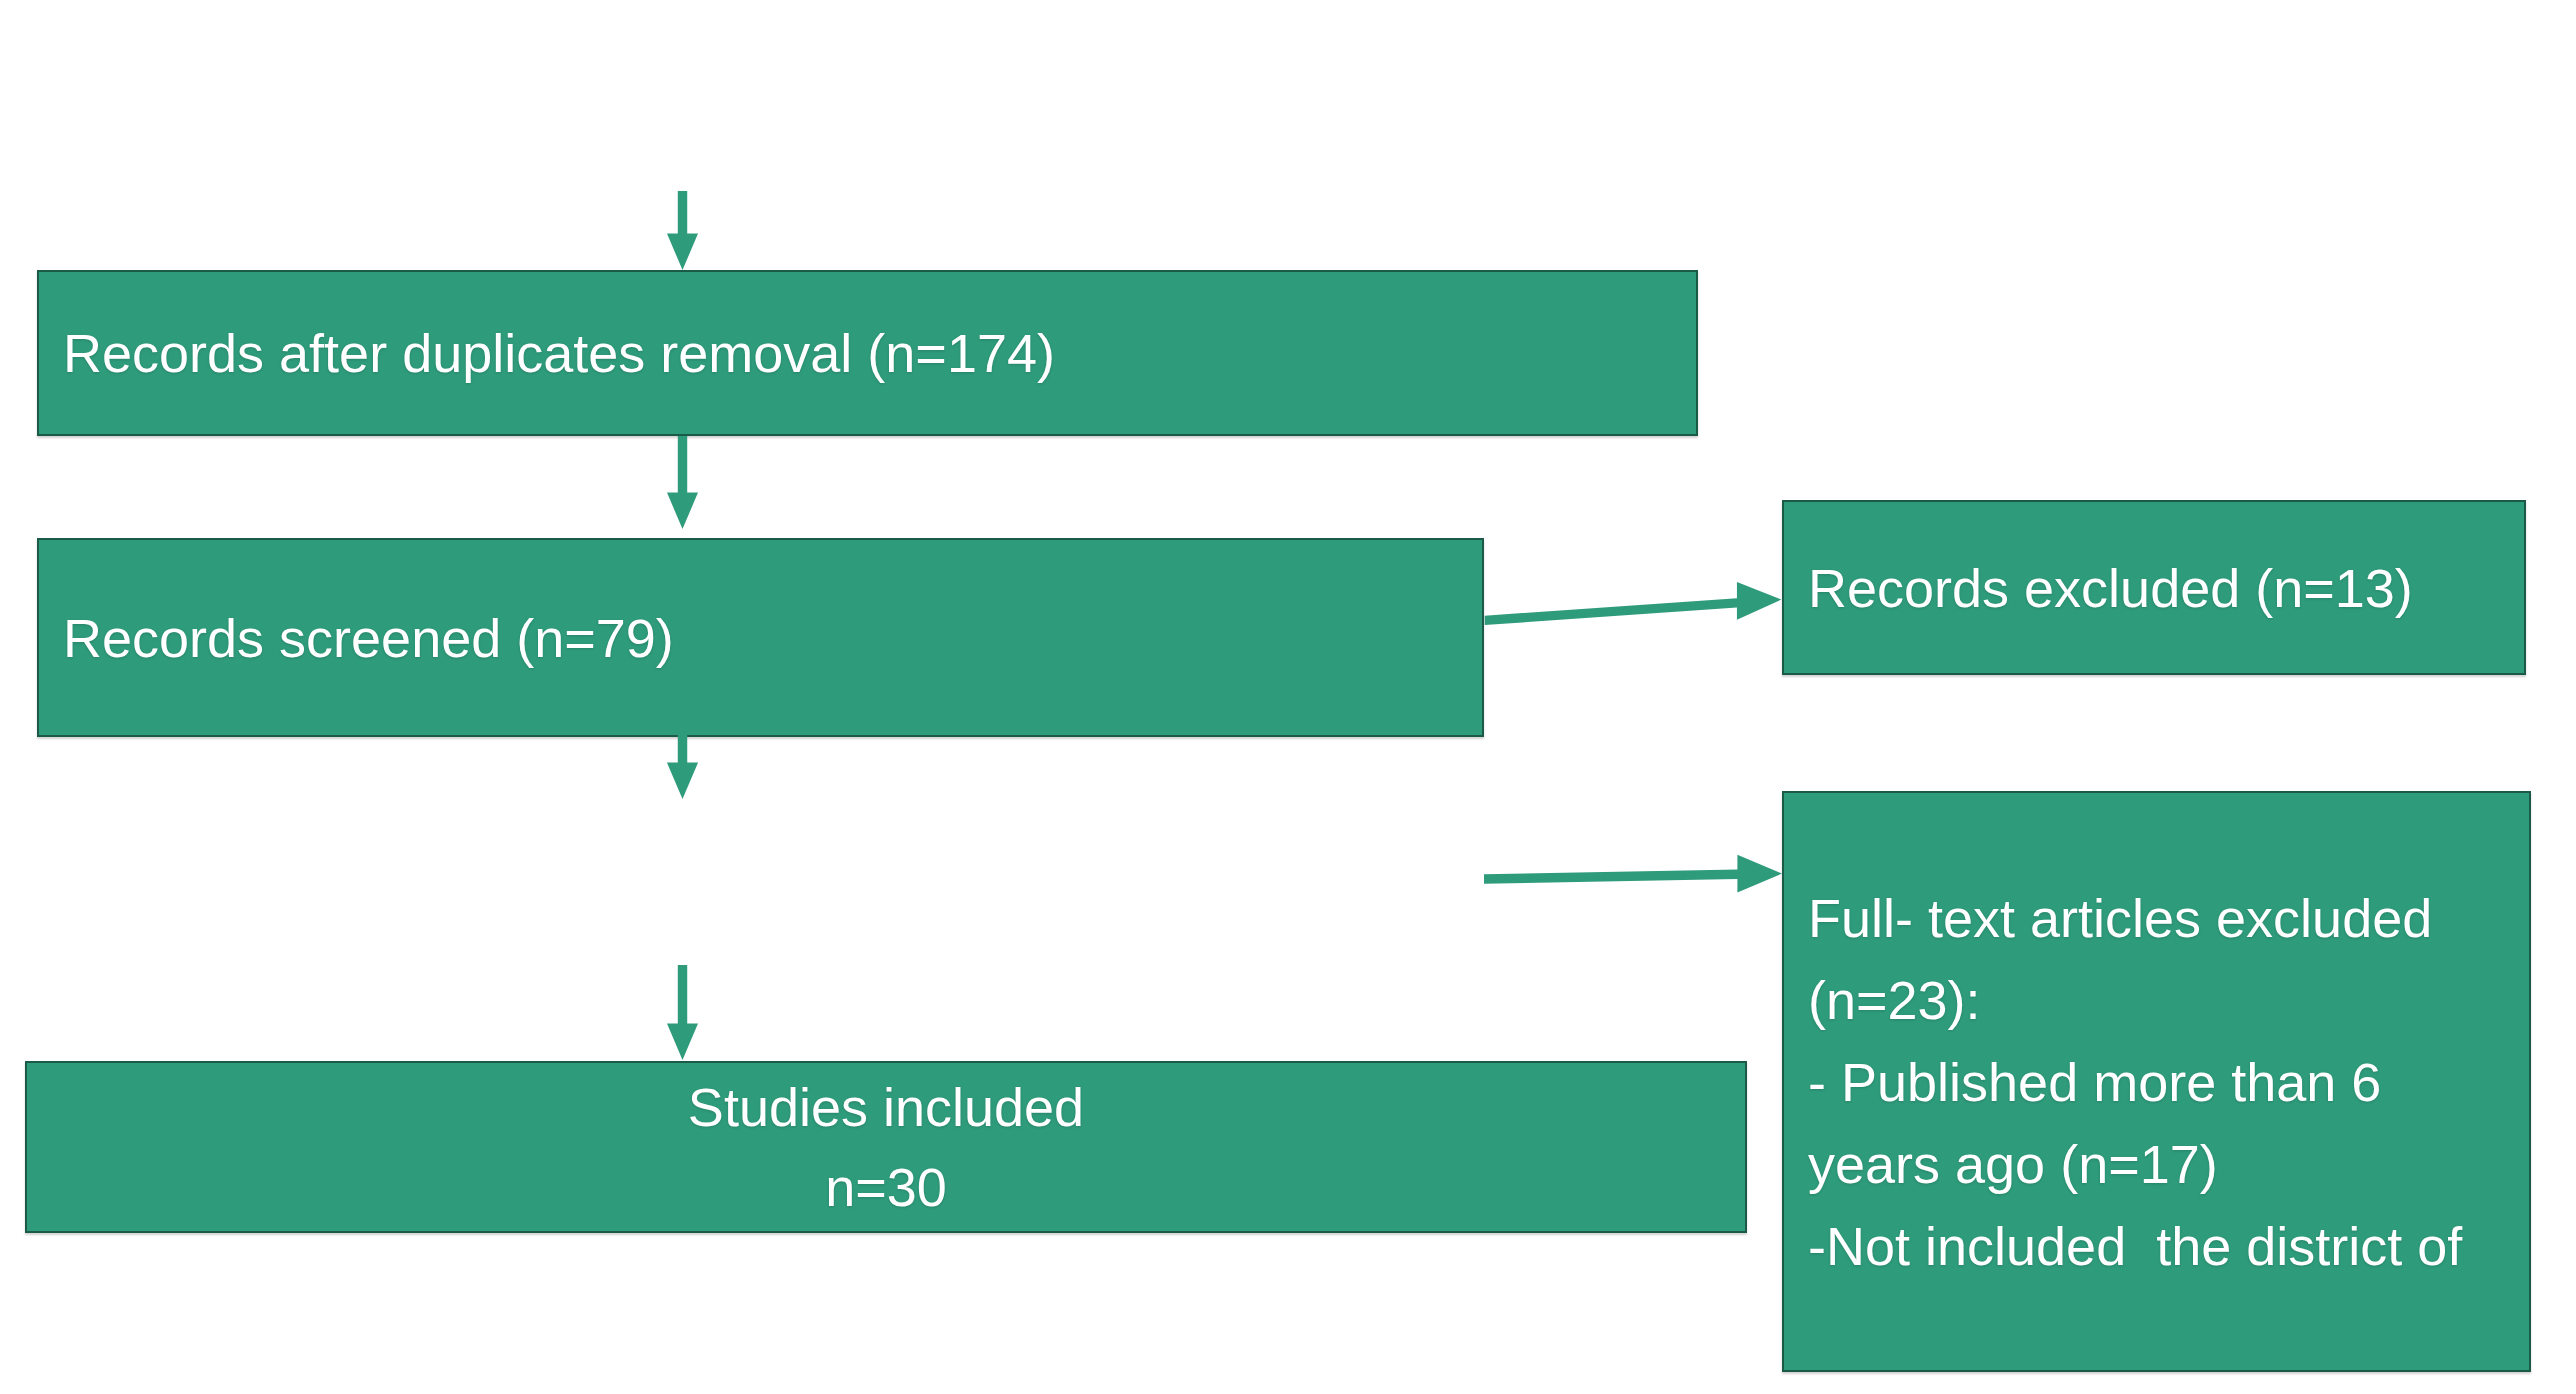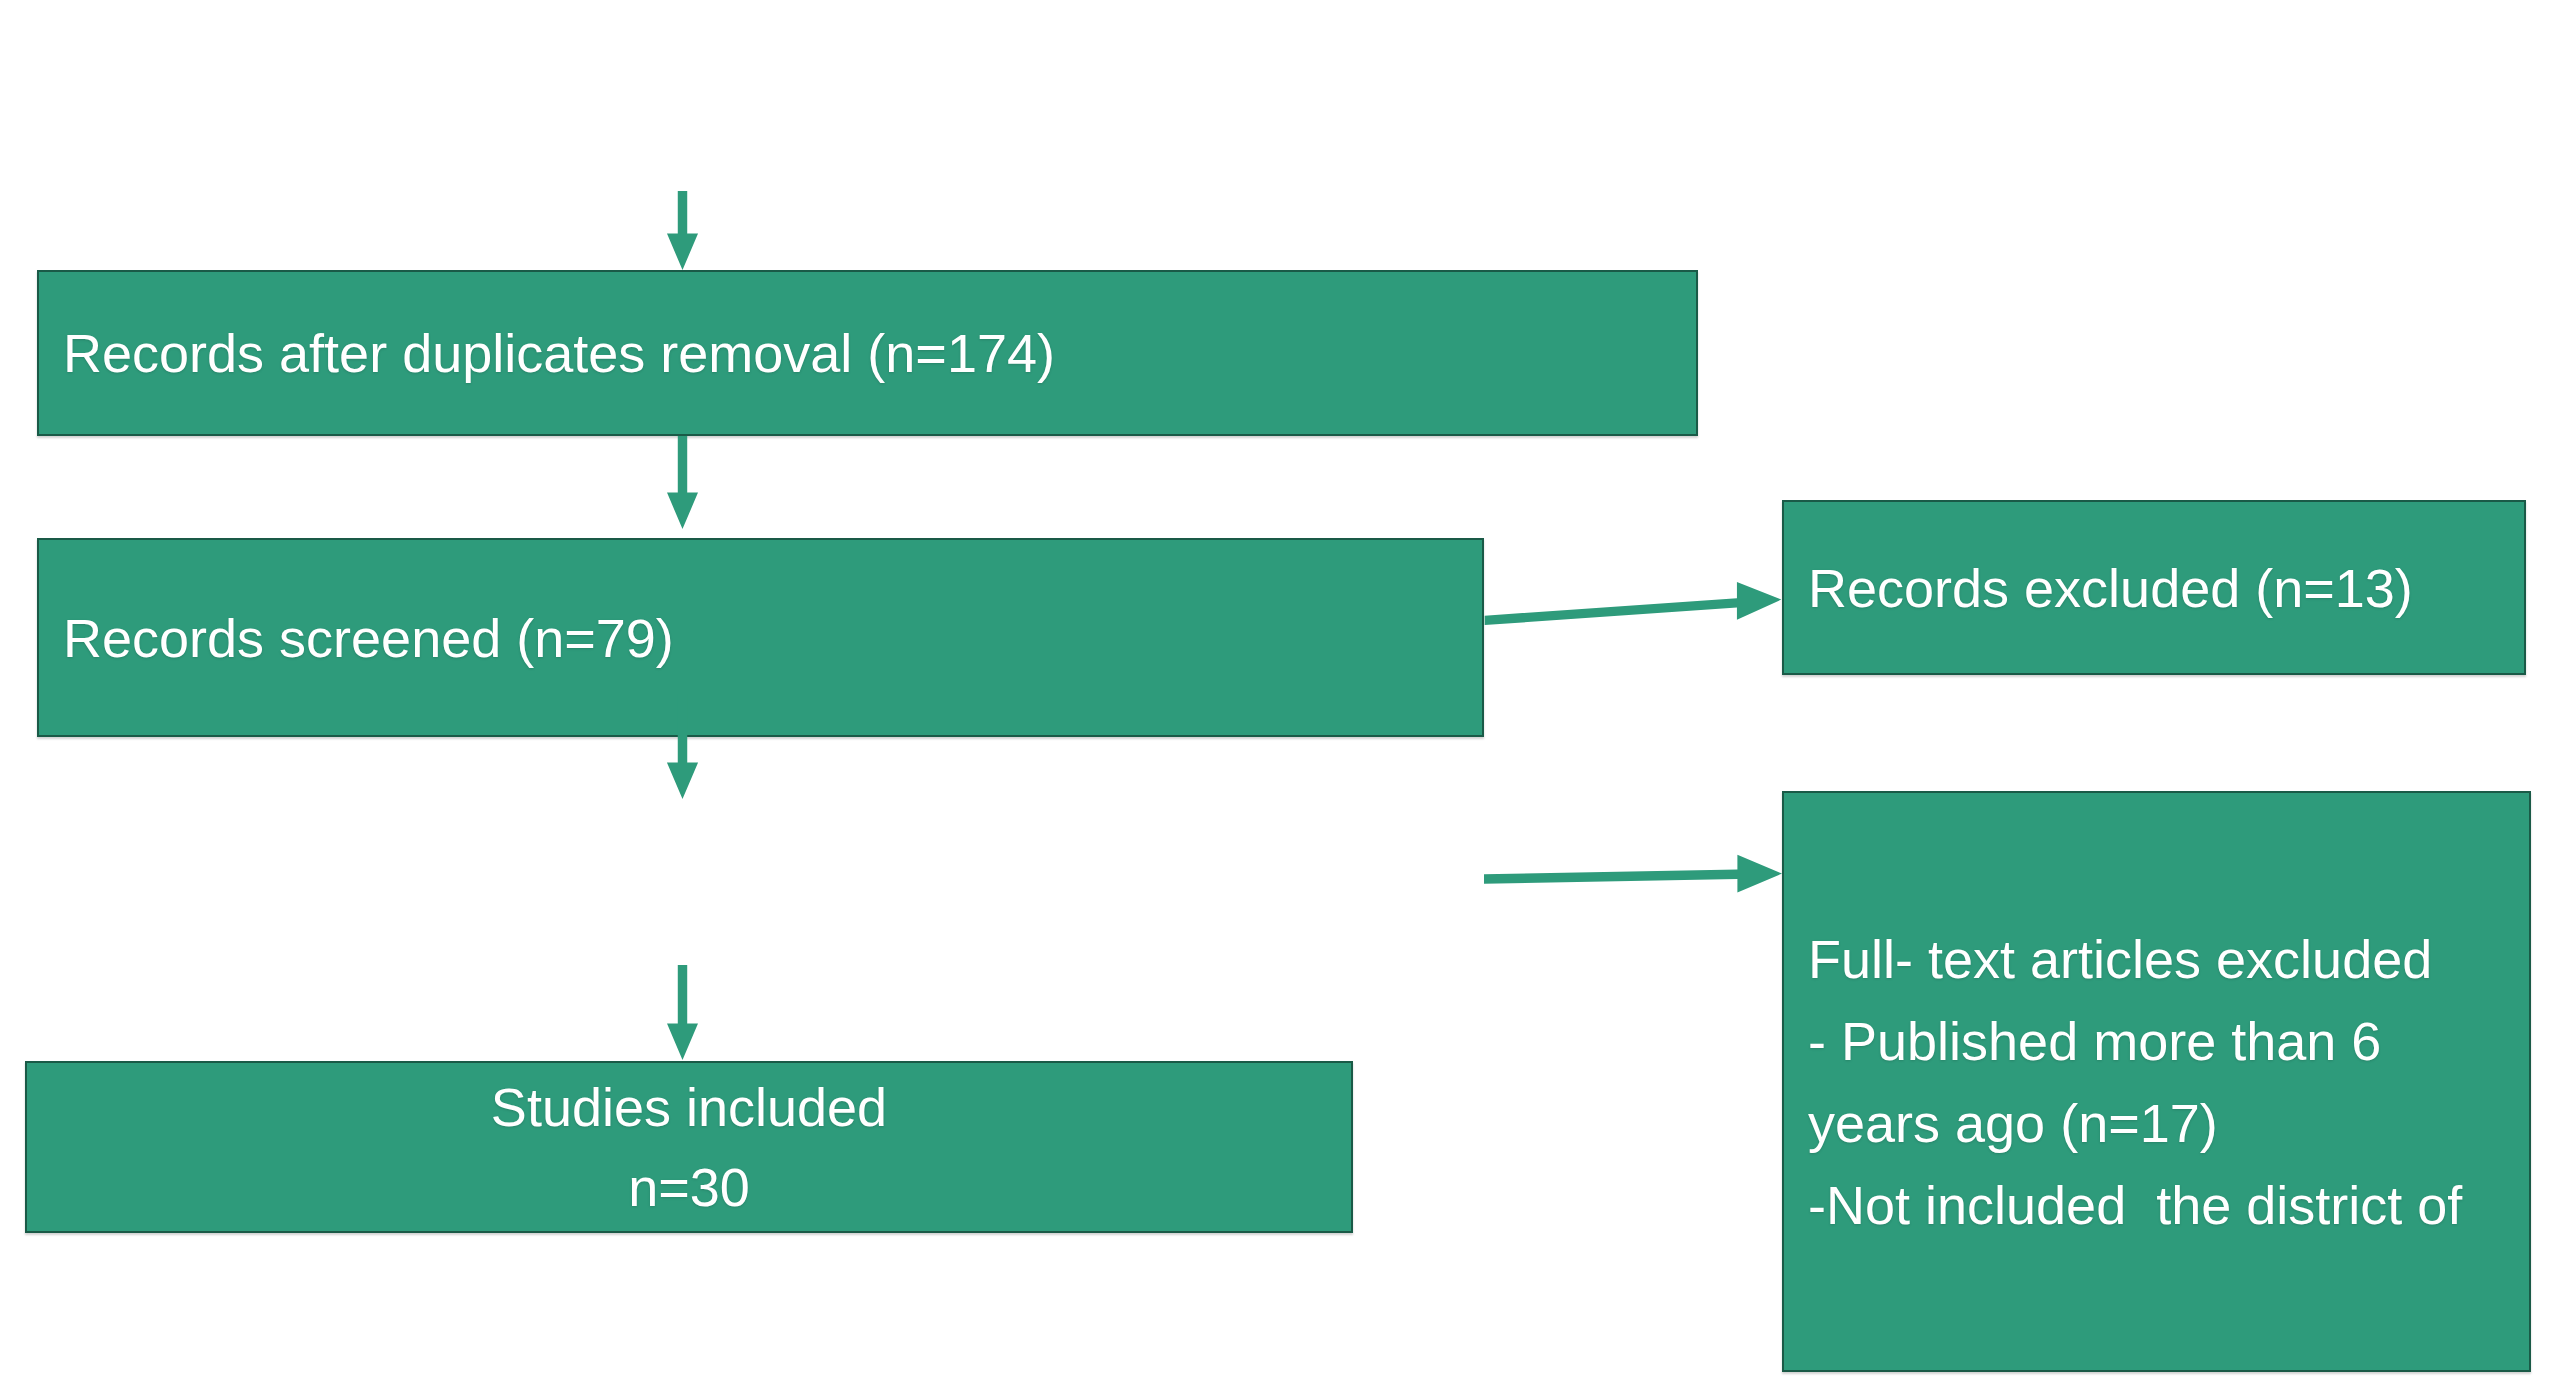--- a/index.html
+++ b/index.html
@@ -36,21 +36,21 @@
     align-items: center;
     text-align: center;
     padding-left: 13.5px;
     line-height: 80px;
   }
   
   #box-identified        { left: 37px;   top: 17px;   width: 1447px; height: 174px; }
   #box-deduplicated      { left: 37px;   top: 270px;  width: 1661px; height: 166px; }
   #box-screened          { left: 37px;   top: 529px;  width: 1447px; height: 199px; margin-top: 9px; }
   #box-fulltext-assessed { left: 37px;   top: 799px; width: 1447px; height: 166px; }
-  #box-included          { left: 25px;   top: 1061px; width: 1328px; height: 172px; }
+  #box-included          { left: 25px;   top: 1061px; width: 1722px; height: 172px; }
   
   #box-records-excluded  { left: 1782px; top: 500px;  width: 744px; height: 175px; }
   #box-fulltext-excluded { left: 1782px; top: 791px; width: 749px; height: 581px; line-height: 82px; }
   
   .arrow { position: absolute; display: block; }
   #arrow-1 { left: 662px;  top: 191px;  }
   #arrow-2 { left: 662px;  top: 436px;  }
   #arrow-3 { left: 662px;  top: 694px; }
   #arrow-4 { left: 662px;  top: 965px; }
   #arrow-excluded-1 { left: 1484px; top: 578px;  }
@@ -90,20 +90,21 @@
     <polygon points="23,0 37,0 37,101 53,101 30,155 7,101 23,101" fill="#2E9B7B"></polygon>
   </svg>
 
 
   <svg class="arrow" id="arrow-excluded-2" width="298" height="68" viewBox="0 0 441 100">
     <polygon points="0,43 375,36 375,14 441,42 375,70 375,50 0,57" fill="#2E9B7B"></polygon>
   </svg>
 
   <div class="box" id="box-fulltext-excluded">
     <div class="line">Full- text articles excluded</div>
+    <div class="line">(n=23):</div>
     <div class="line">- Published more than 6</div>
     <div class="line">years ago (n=17)</div>
     <div class="line">-Not included  the district of</div>
   </div>
 
   <svg class="arrow" id="arrow-4" width="41" height="95" viewBox="0 0 60 141">
     <polygon points="23,0 37,0 37,87 53,87 30,141 7,87 23,87" fill="#2E9B7B"></polygon>
   </svg>
 
   <div class="box center" id="box-included">

